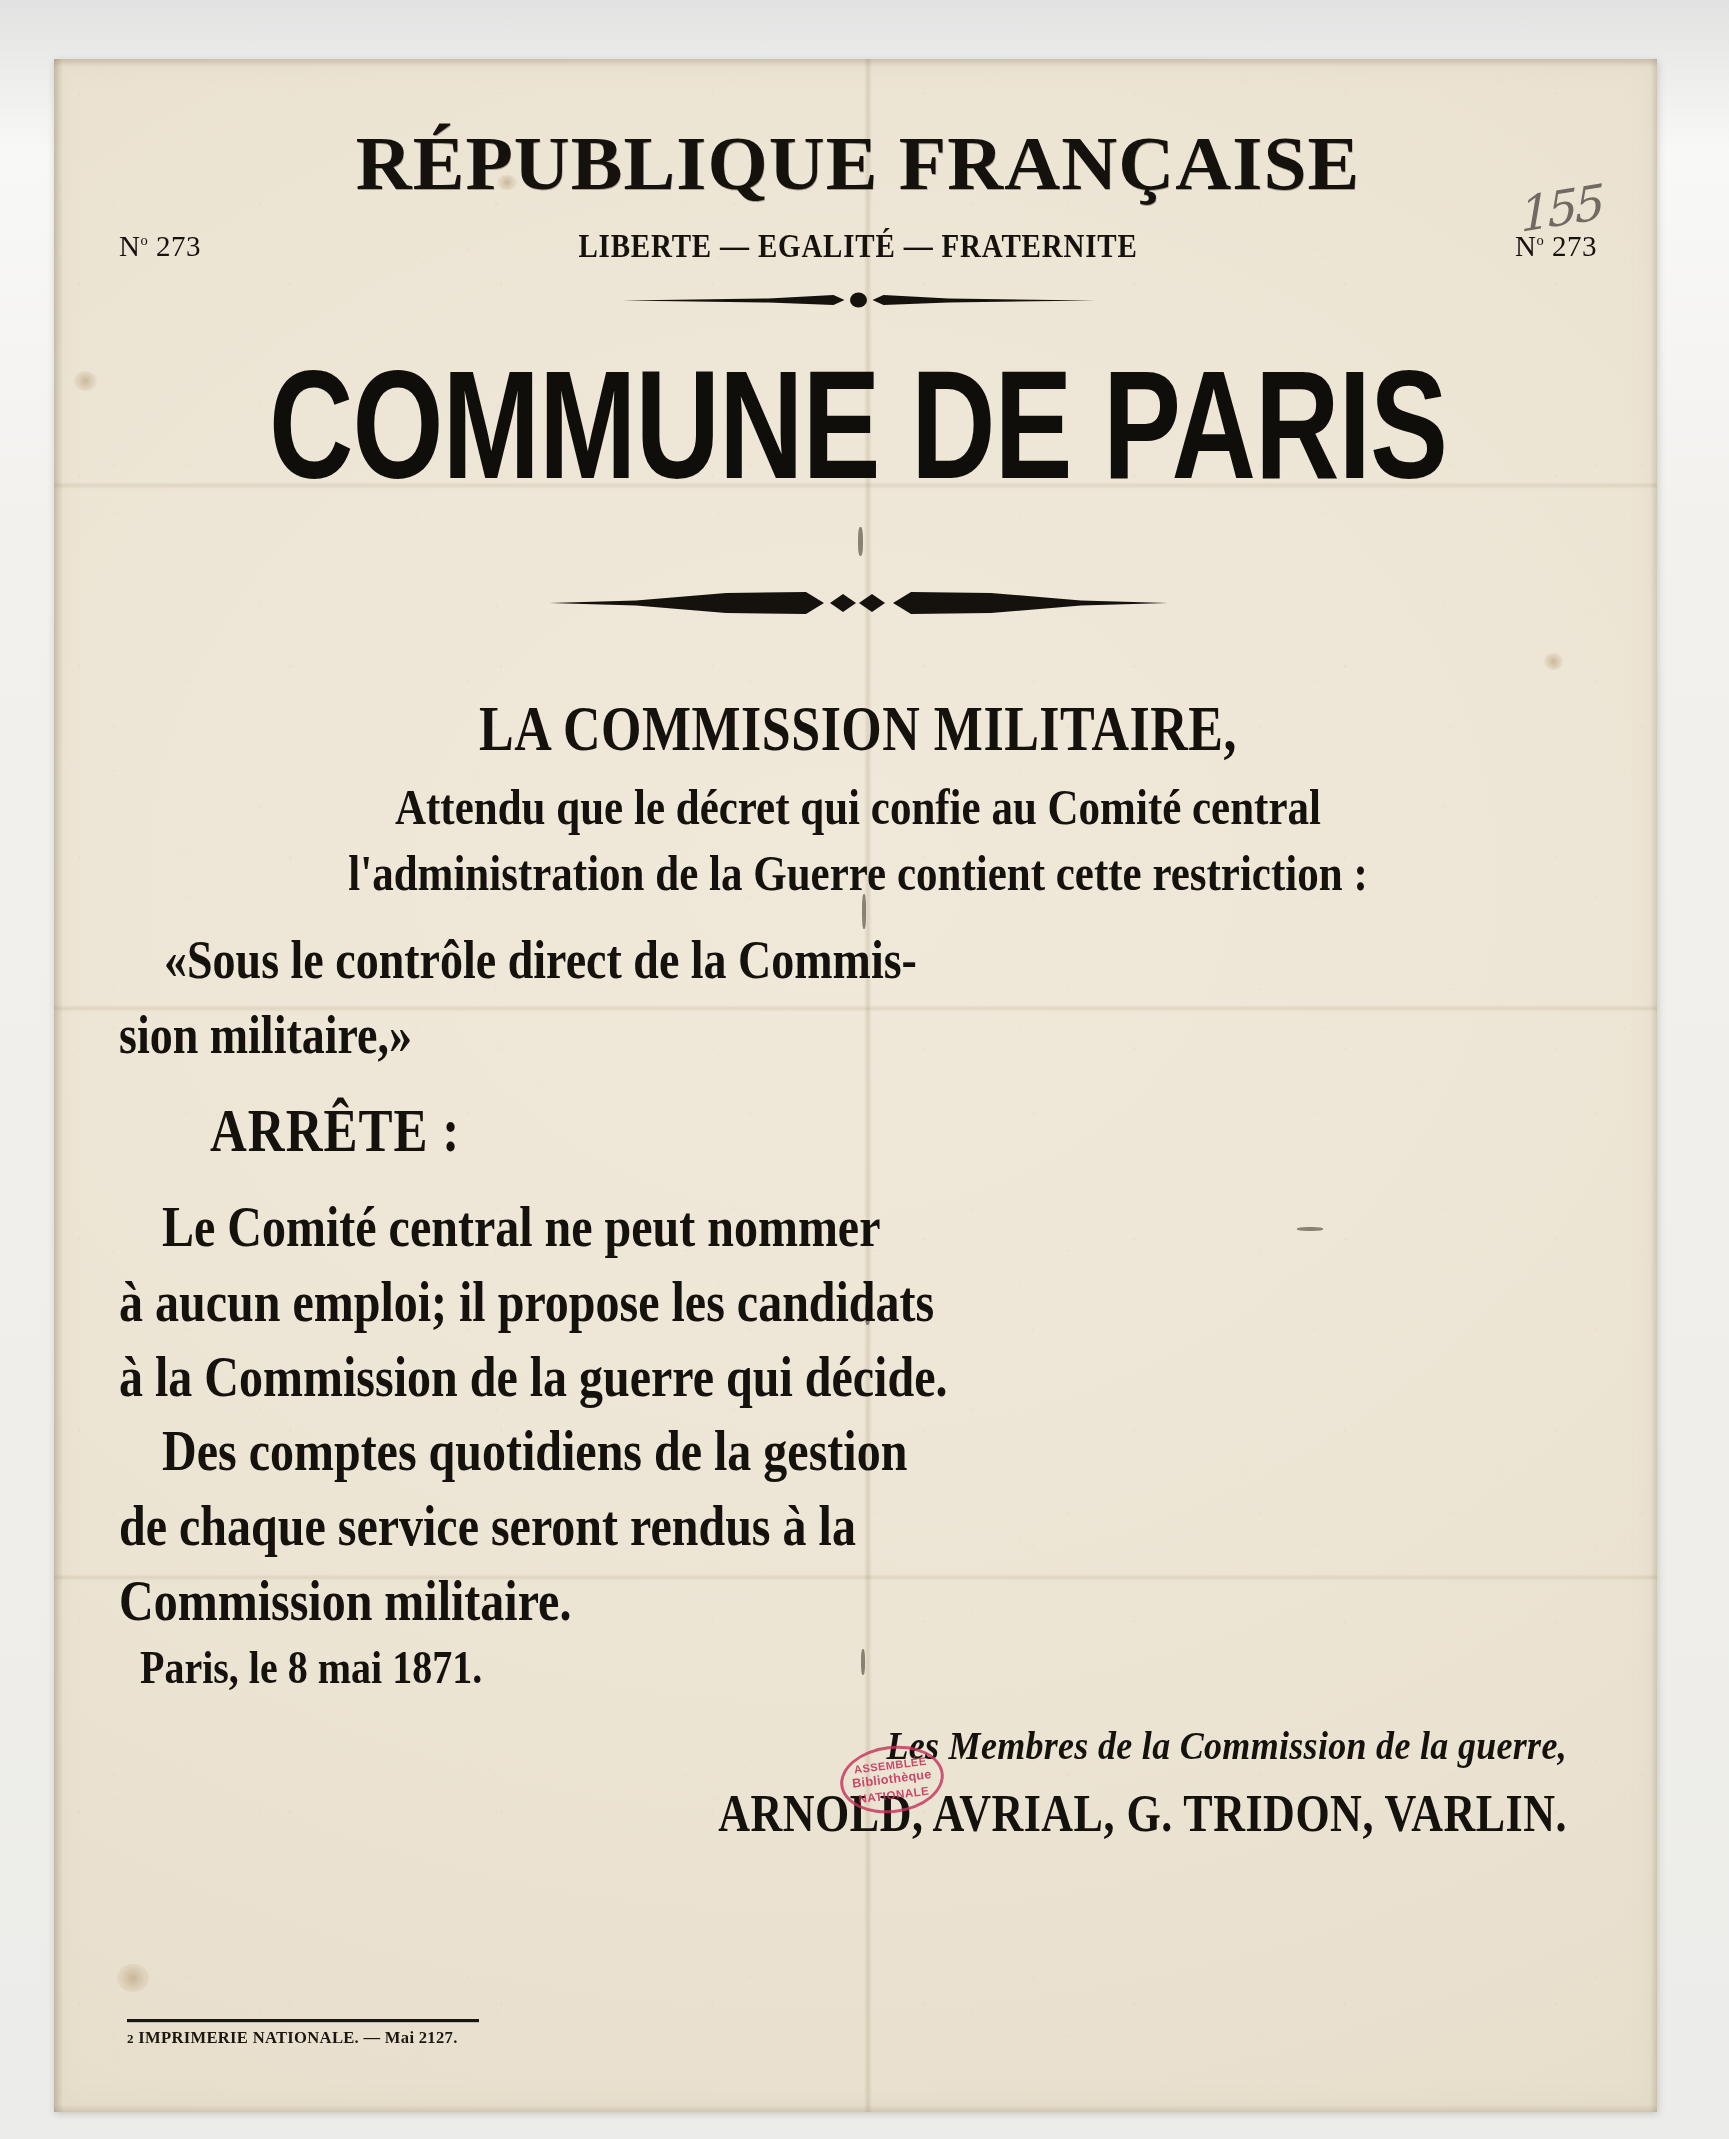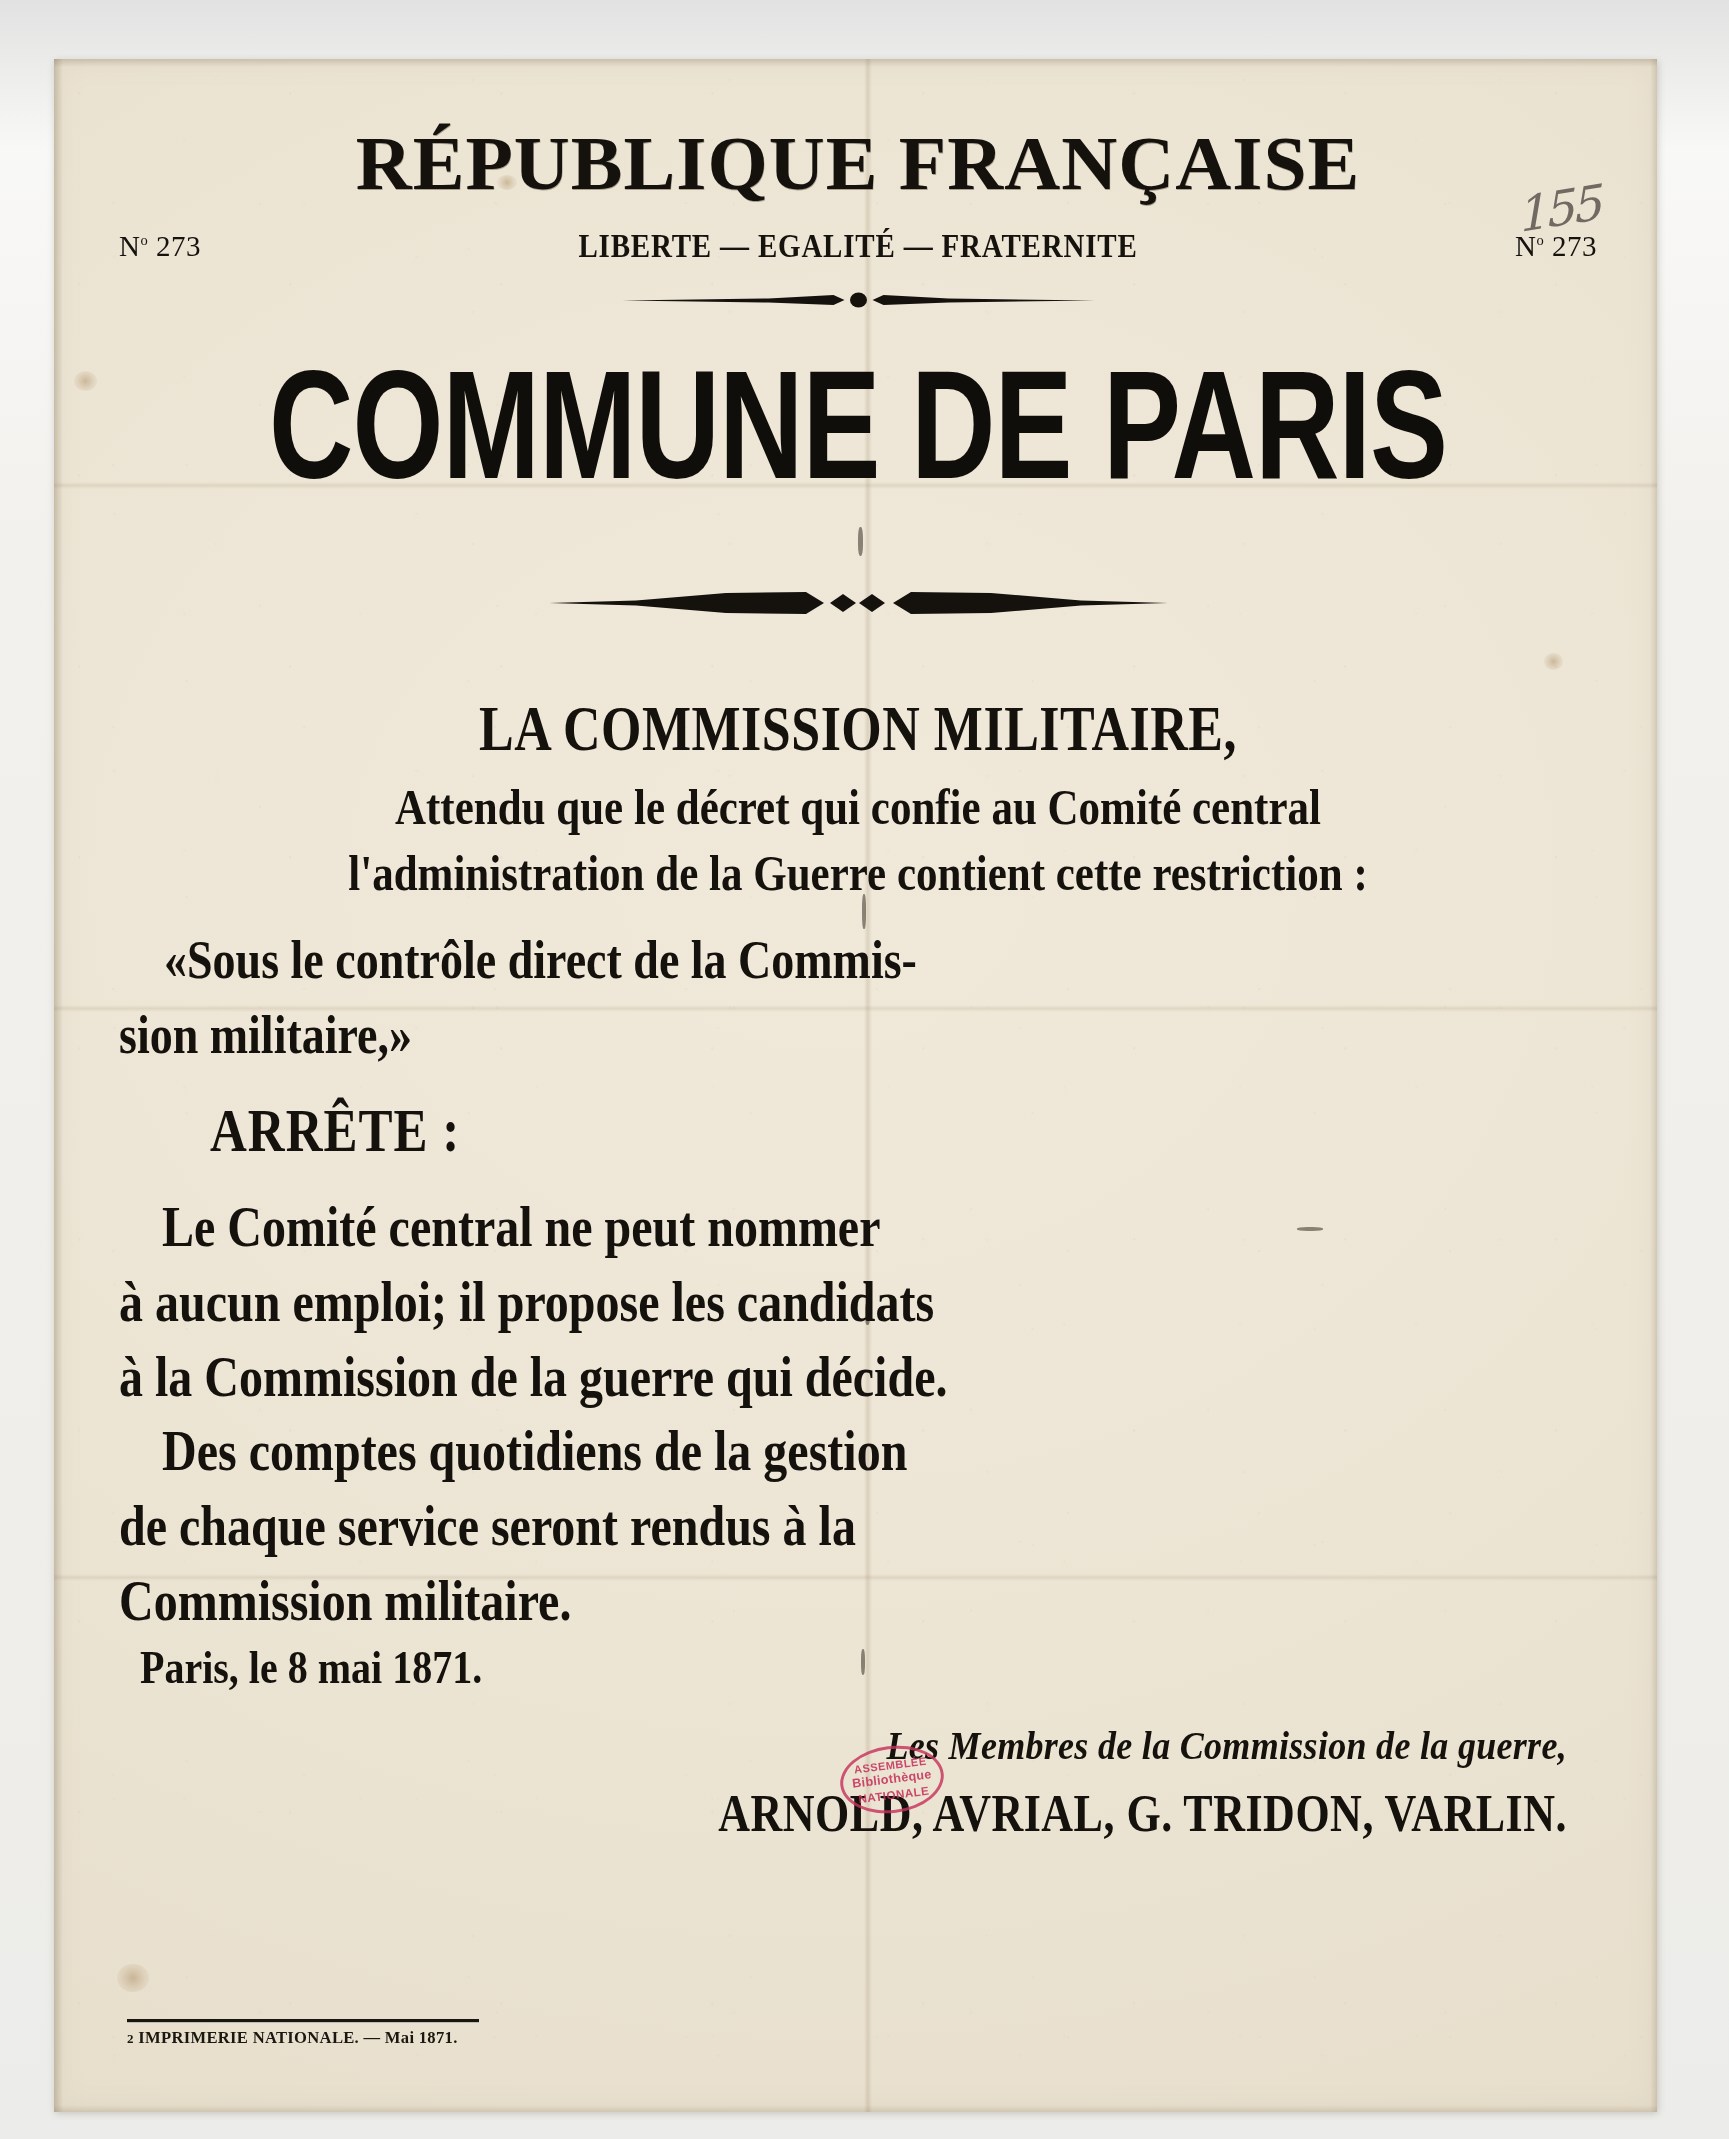--- a/index.html
+++ b/index.html
@@ -451,19 +451,19 @@
         <div class="s1">ASSEMBLÉE</div>
         <div class="s2">Bibliothèque</div>
         <div class="s3">NATIONALE</div>
       </div>
     </div>
 
     <div class="imprint">
       <div class="imprint-rule"></div>
       <div class="imprint-text">
         <span class="seq">2</span>
-        <span>IMPRIMERIE NATIONALE. — Mai 1871.</span>
+        <span>IMPRIMERIE NATIONALE. — Mai 2127.</span>
       </div>
     </div>
 
   </div>
 </div>
 
 
 </body></html>

